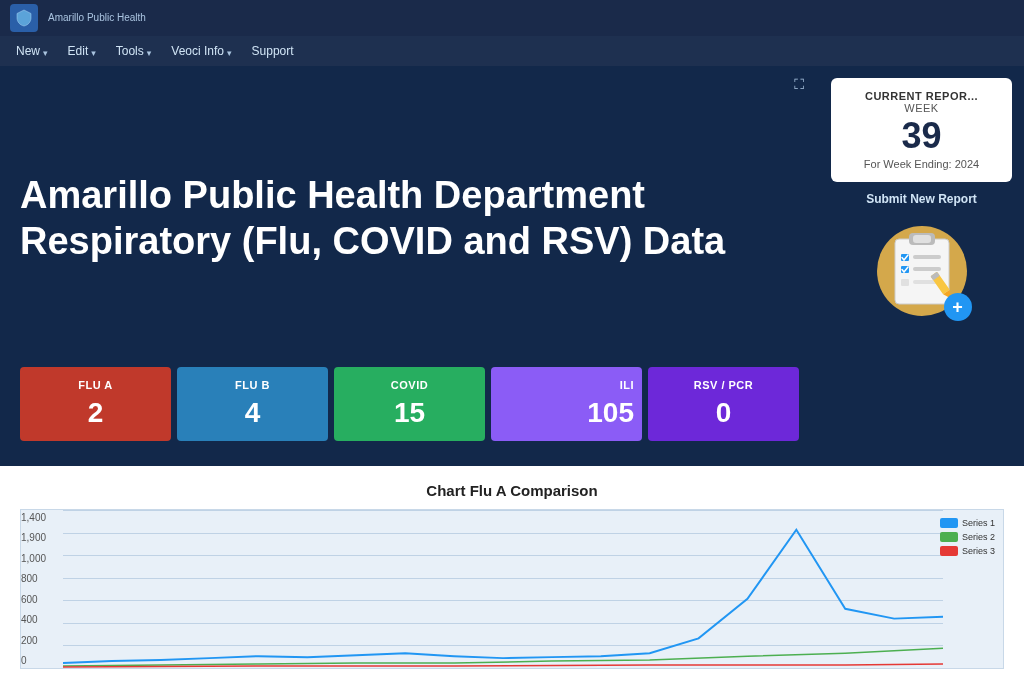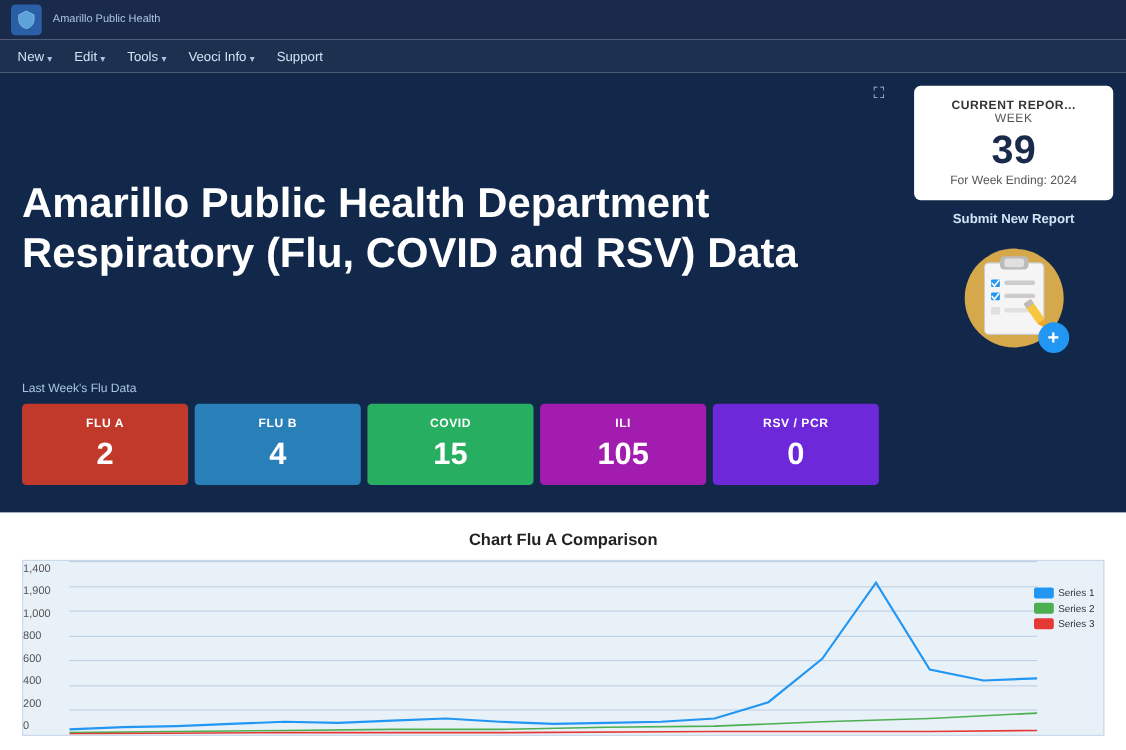--- a/index.html
+++ b/index.html
@@ -98,21 +98,21 @@
       padding: 12px 8px;
       border-radius: 4px;
       text-align: center;
       color: white;
     }
     .tile-label { font-size: 11px; font-weight: bold; margin-bottom: 6px; letter-spacing: 0.5px; }
     .tile-value { font-size: 28px; font-weight: bold; }
     .tile-flu-a { background: #c0392b; }
     .tile-flu-b { background: #2980b9; }
     .tile-covid { background: #27ae60; }
-    .tile-ili { background: #a21caf; }
+    .tile-ili { background: #8b5cf6; text-align: right; }
     .tile-rsv { background: #6d28d9; }
 
     
     #right-panel {
       width: 205px;
       display: flex;
       flex-direction: column;
       align-items: center;
       padding: 12px;
       gap: 10px;
@@ -261,21 +261,21 @@
       left: 42px;
       right: 60px;
       top: 0;
       bottom: 0;
     }
 
     
     .chart-legend {
       position: absolute;
       right: 8px;
-      top: 24px;
+      top: 8px;
       display: flex;
       flex-direction: column;
       gap: 4px;
     }
     .legend-item {
       display: flex;
       align-items: center;
       gap: 4px;
     }
     .legend-color {
@@ -332,21 +332,20 @@
     <span>Support</span>
   </div>
 </div>
 
 <div id="main">
 
   <div id="hero">
 
     <div class="hero-title">Amarillo Public Health Department Respiratory (Flu, COVID and RSV) Data</div>
 
-    <div class="data-label">Last Week's Flu Data</div>
 
     <div class="data-tiles">
       <div class="tile tile-flu-a">
         <div class="tile-label">FLU A</div>
         <div class="tile-value">2</div>
       </div>
       <div class="tile tile-flu-b">
         <div class="tile-label">FLU B</div>
         <div class="tile-value">4</div>
       </div>

